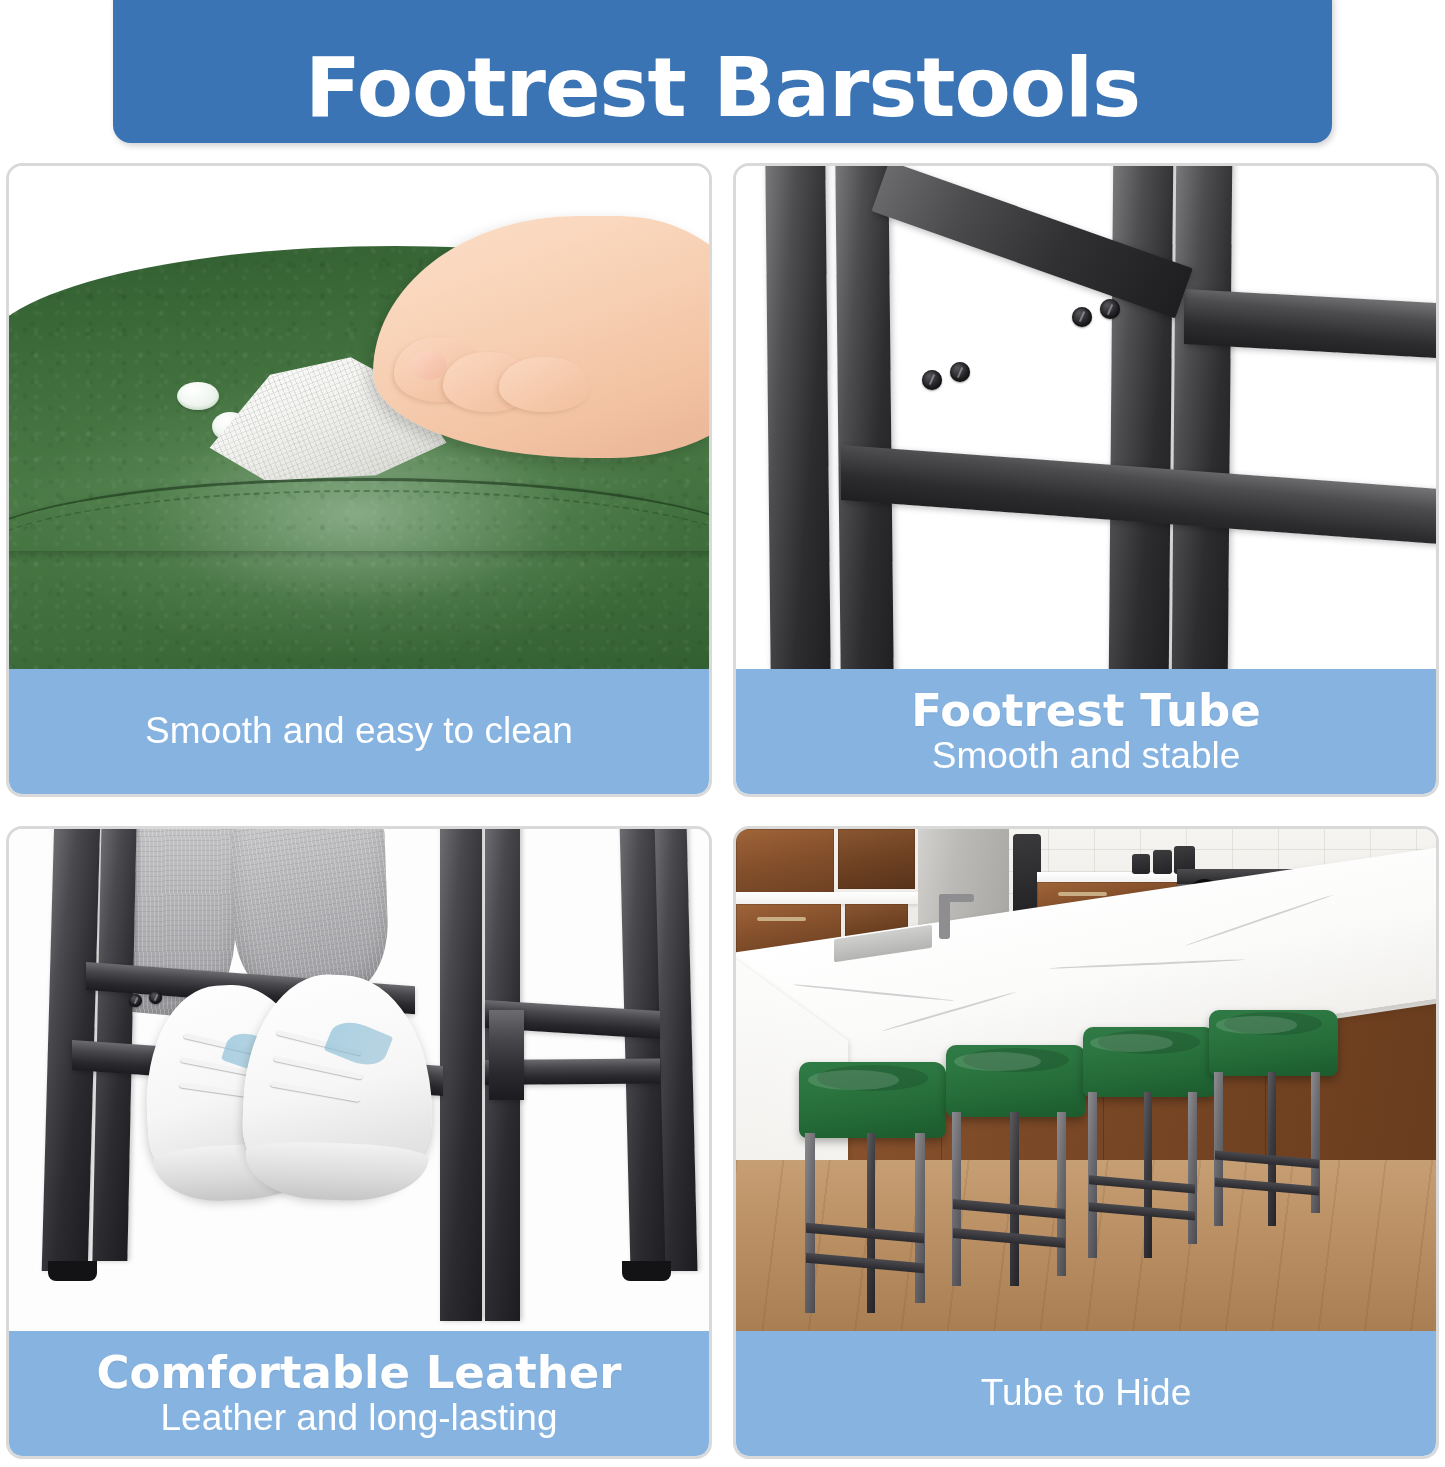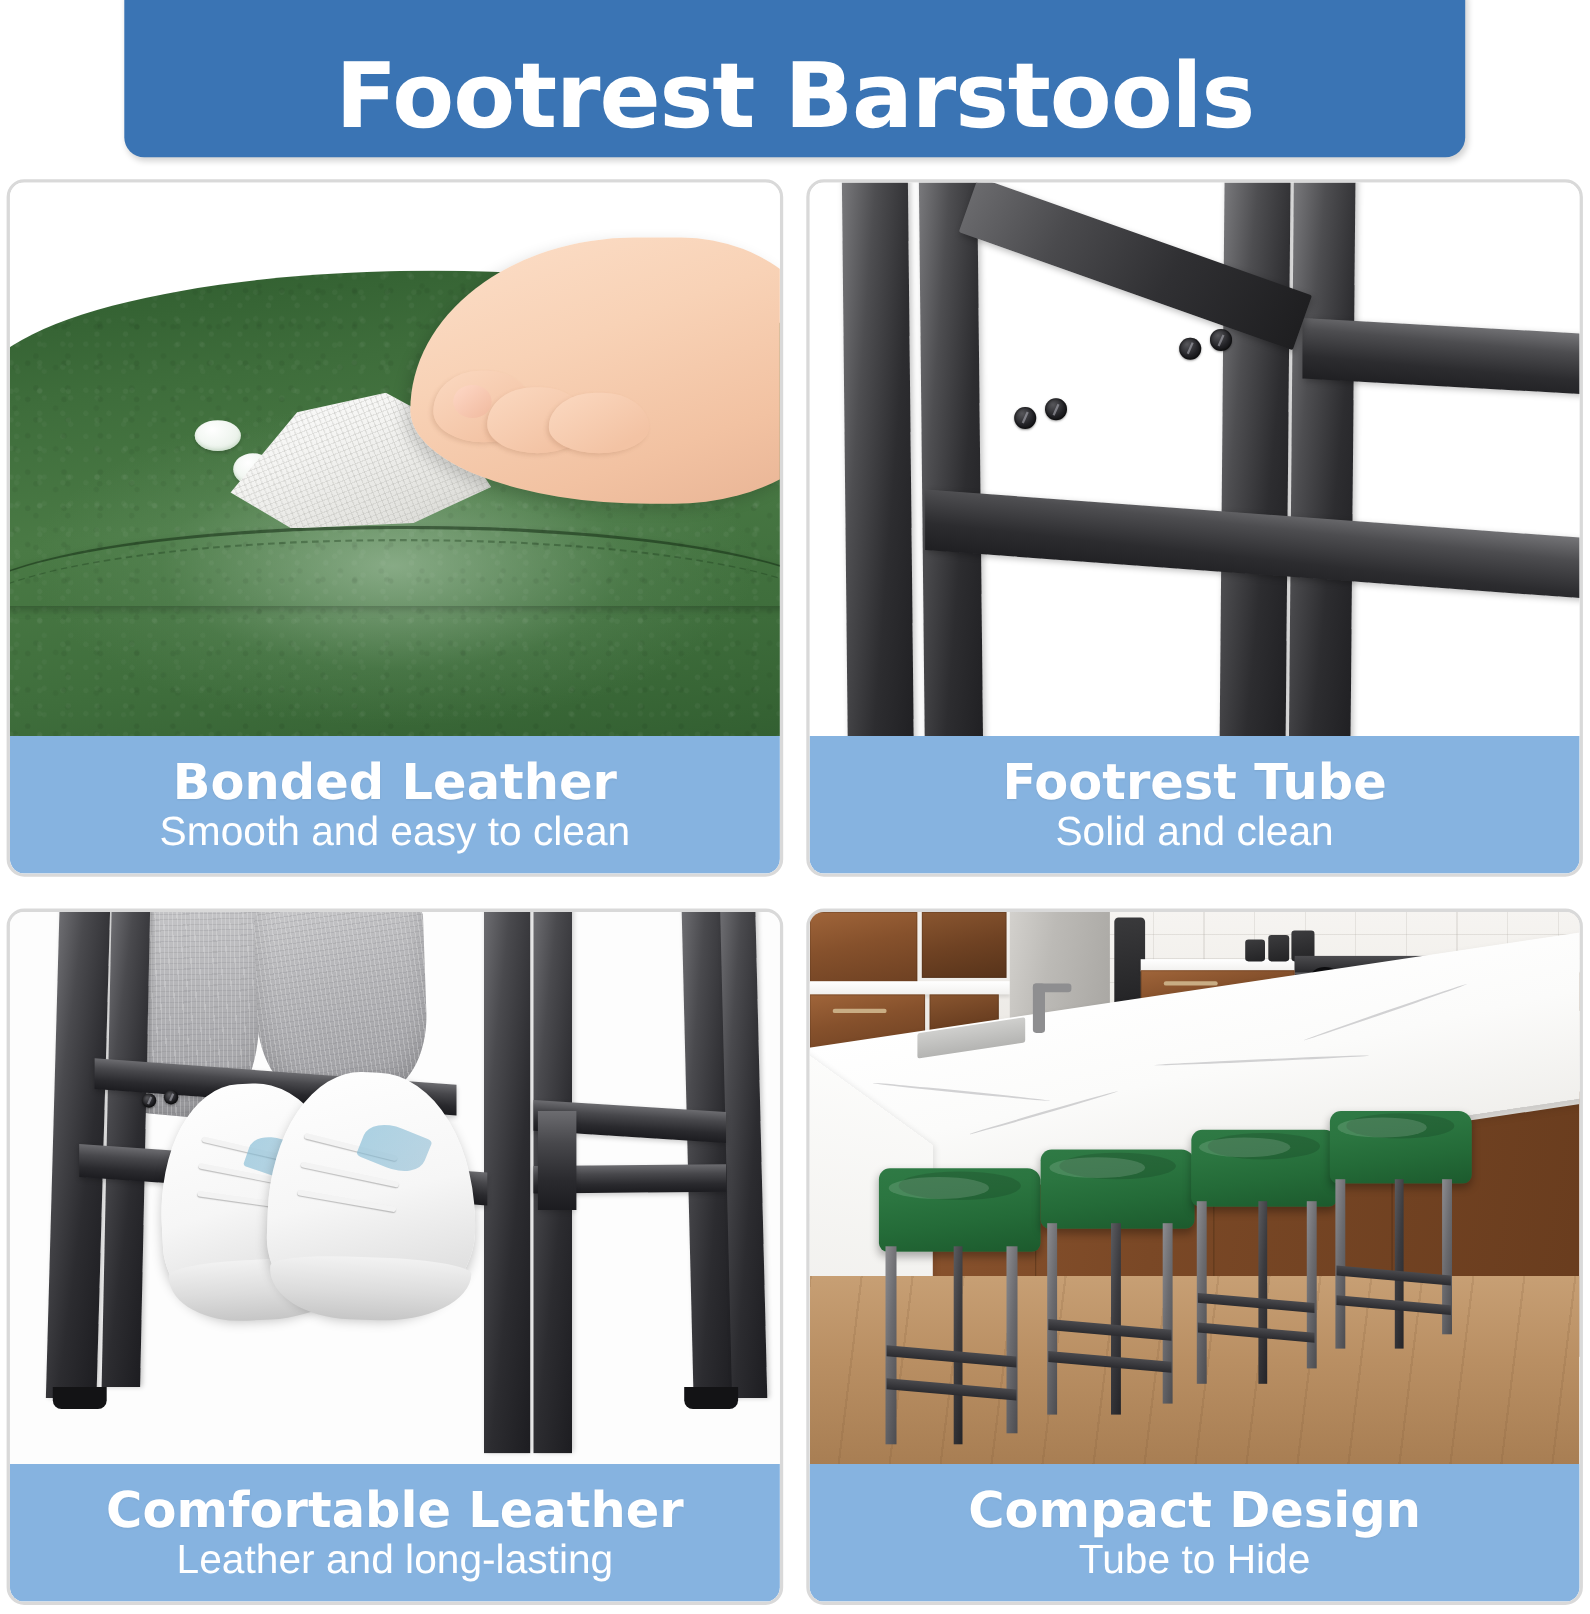--- a/index.html
+++ b/index.html
@@ -449,21 +449,20 @@
       </div>
 
       <div class="hand"></div>
       <div class="finger" style="left:55%; top:34%; width:13%; height:13%;"></div>
       <div class="finger" style="left:62%; top:37%; width:13%; height:12%;"></div>
       <div class="finger" style="left:70%; top:38%; width:13%; height:11%;"></div>
       <div class="thumbnail-oval" style="left:57.5%; top:36.5%; width:5%; height:6%;"></div>
     </div>
   </div>
   <div class="caption">
-    <div class="caption-title">Bonded Leather</div>
     <div class="caption-sub">Smooth and easy to clean</div>
   </div>
 </div>
 
 <div class="panel panel-tr">
   <div class="panel-photo">
     <div class="tube-scene">
 
       <div class="tube tube-v" style="left:4.5%; top:-2%; width:8.5%; height:104%; transform:skewX(0.6deg);"></div>
       <div class="tube tube-v" style="left:14.5%; top:-2%; width:7.5%; height:104%; transform:skewX(0.6deg);"></div>
@@ -477,21 +476,21 @@
       <div class="tube tube-h" style="left:15%; top:55.5%; width:92%; height:11%; transform:skewY(4.2deg); transform-origin:left center;"></div>
 
       <div class="screw" style="left:26.5%; top:40.5%;"></div>
       <div class="screw" style="left:30.5%; top:39.0%;"></div>
       <div class="screw" style="left:48.0%; top:28.0%;"></div>
       <div class="screw" style="left:52.0%; top:26.5%;"></div>
     </div>
   </div>
   <div class="caption">
     <div class="caption-title">Footrest Tube</div>
-    <div class="caption-sub">Solid and clean</div>
+    <div class="caption-sub">Smooth and stable</div>
   </div>
 </div>
 
 <div class="panel panel-bl">
   <div class="panel-photo">
     <div class="foot-scene">
 
       <div class="pants" style="left:13.5%; top:-3%; width:19%; height:40%; transform:rotate(5deg);">
         <div class="pants-tex"></div>
       </div>
@@ -637,16 +636,15 @@
         </div>
         <div class="stool-leg stool-leg-light" style="left:4%; top:28%; width:7%; height:70%;"></div>
         <div class="stool-leg" style="left:46%; top:28%; width:6%; height:70%;"></div>
         <div class="stool-leg stool-leg-light" style="left:79%; top:28%; width:7%; height:64%;"></div>
         <div class="stool-rail" style="left:5%; top:66%; width:80%; height:4%; transform:skewY(5deg);"></div>
         <div class="stool-rail" style="left:5%; top:78%; width:80%; height:4%; transform:skewY(5deg);"></div>
       </div>
     </div>
   </div>
   <div class="caption">
-    <div class="caption-title">Compact Design</div>
     <div class="caption-sub">Tube to Hide</div>
   </div>
 </div>
 
 </body></html>

